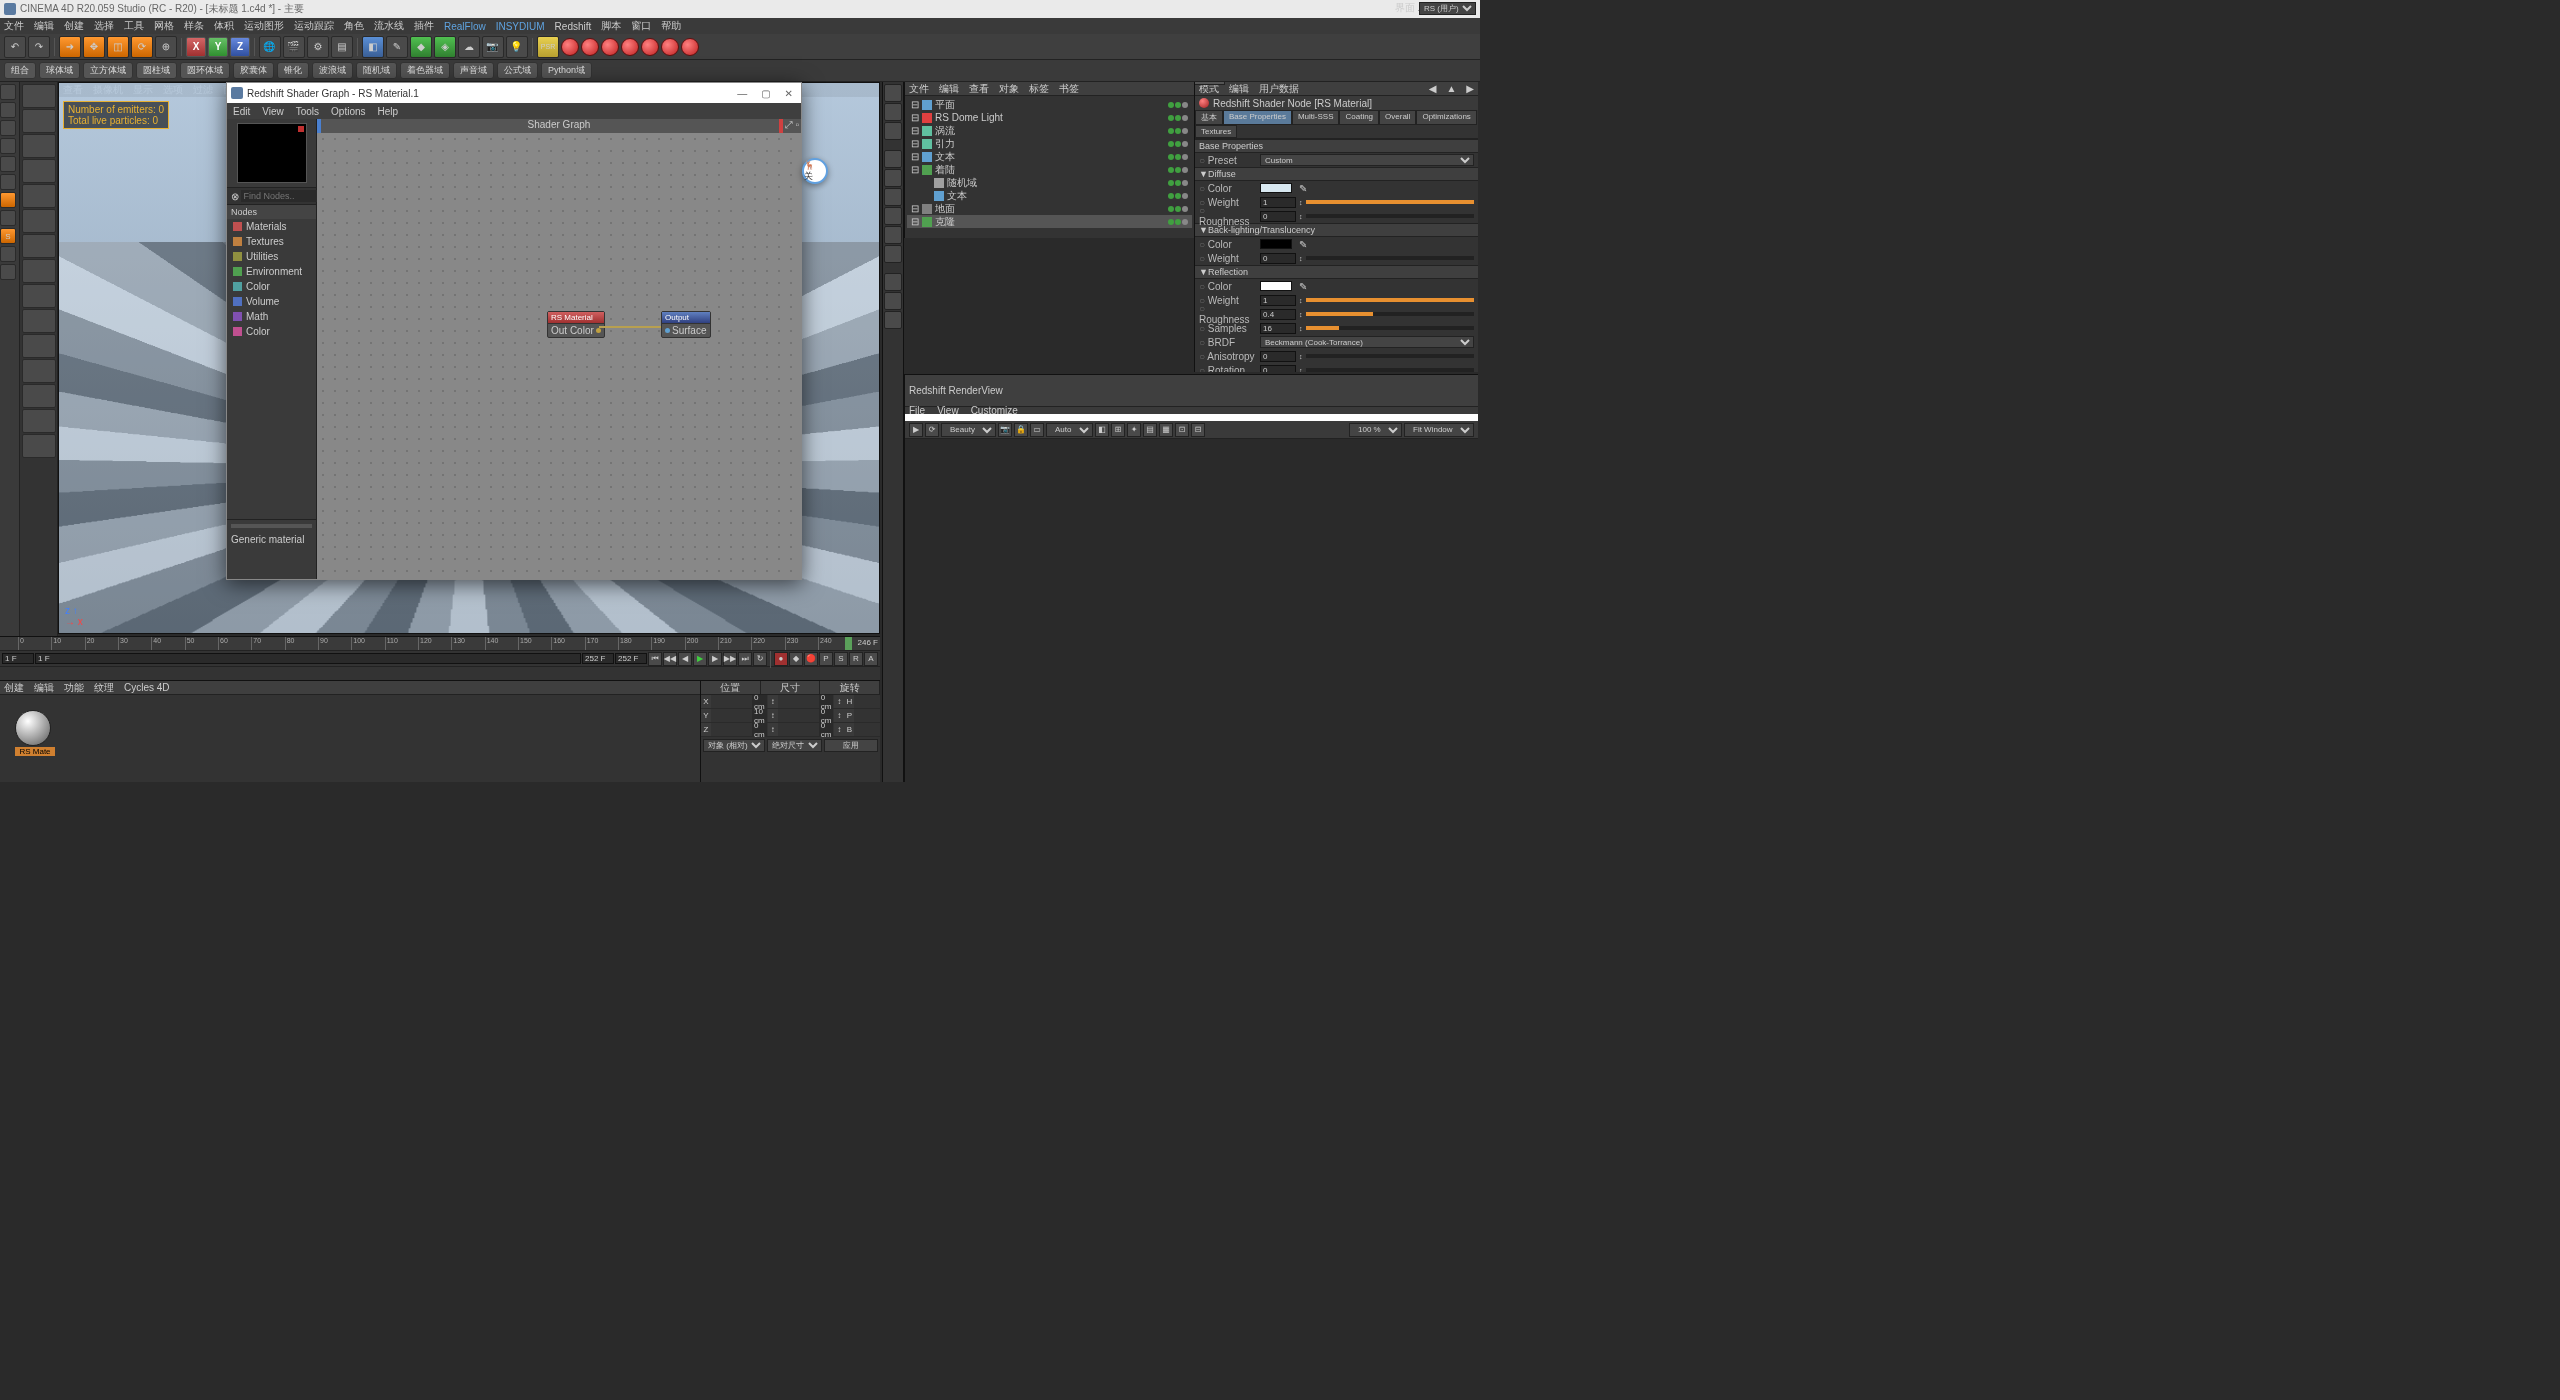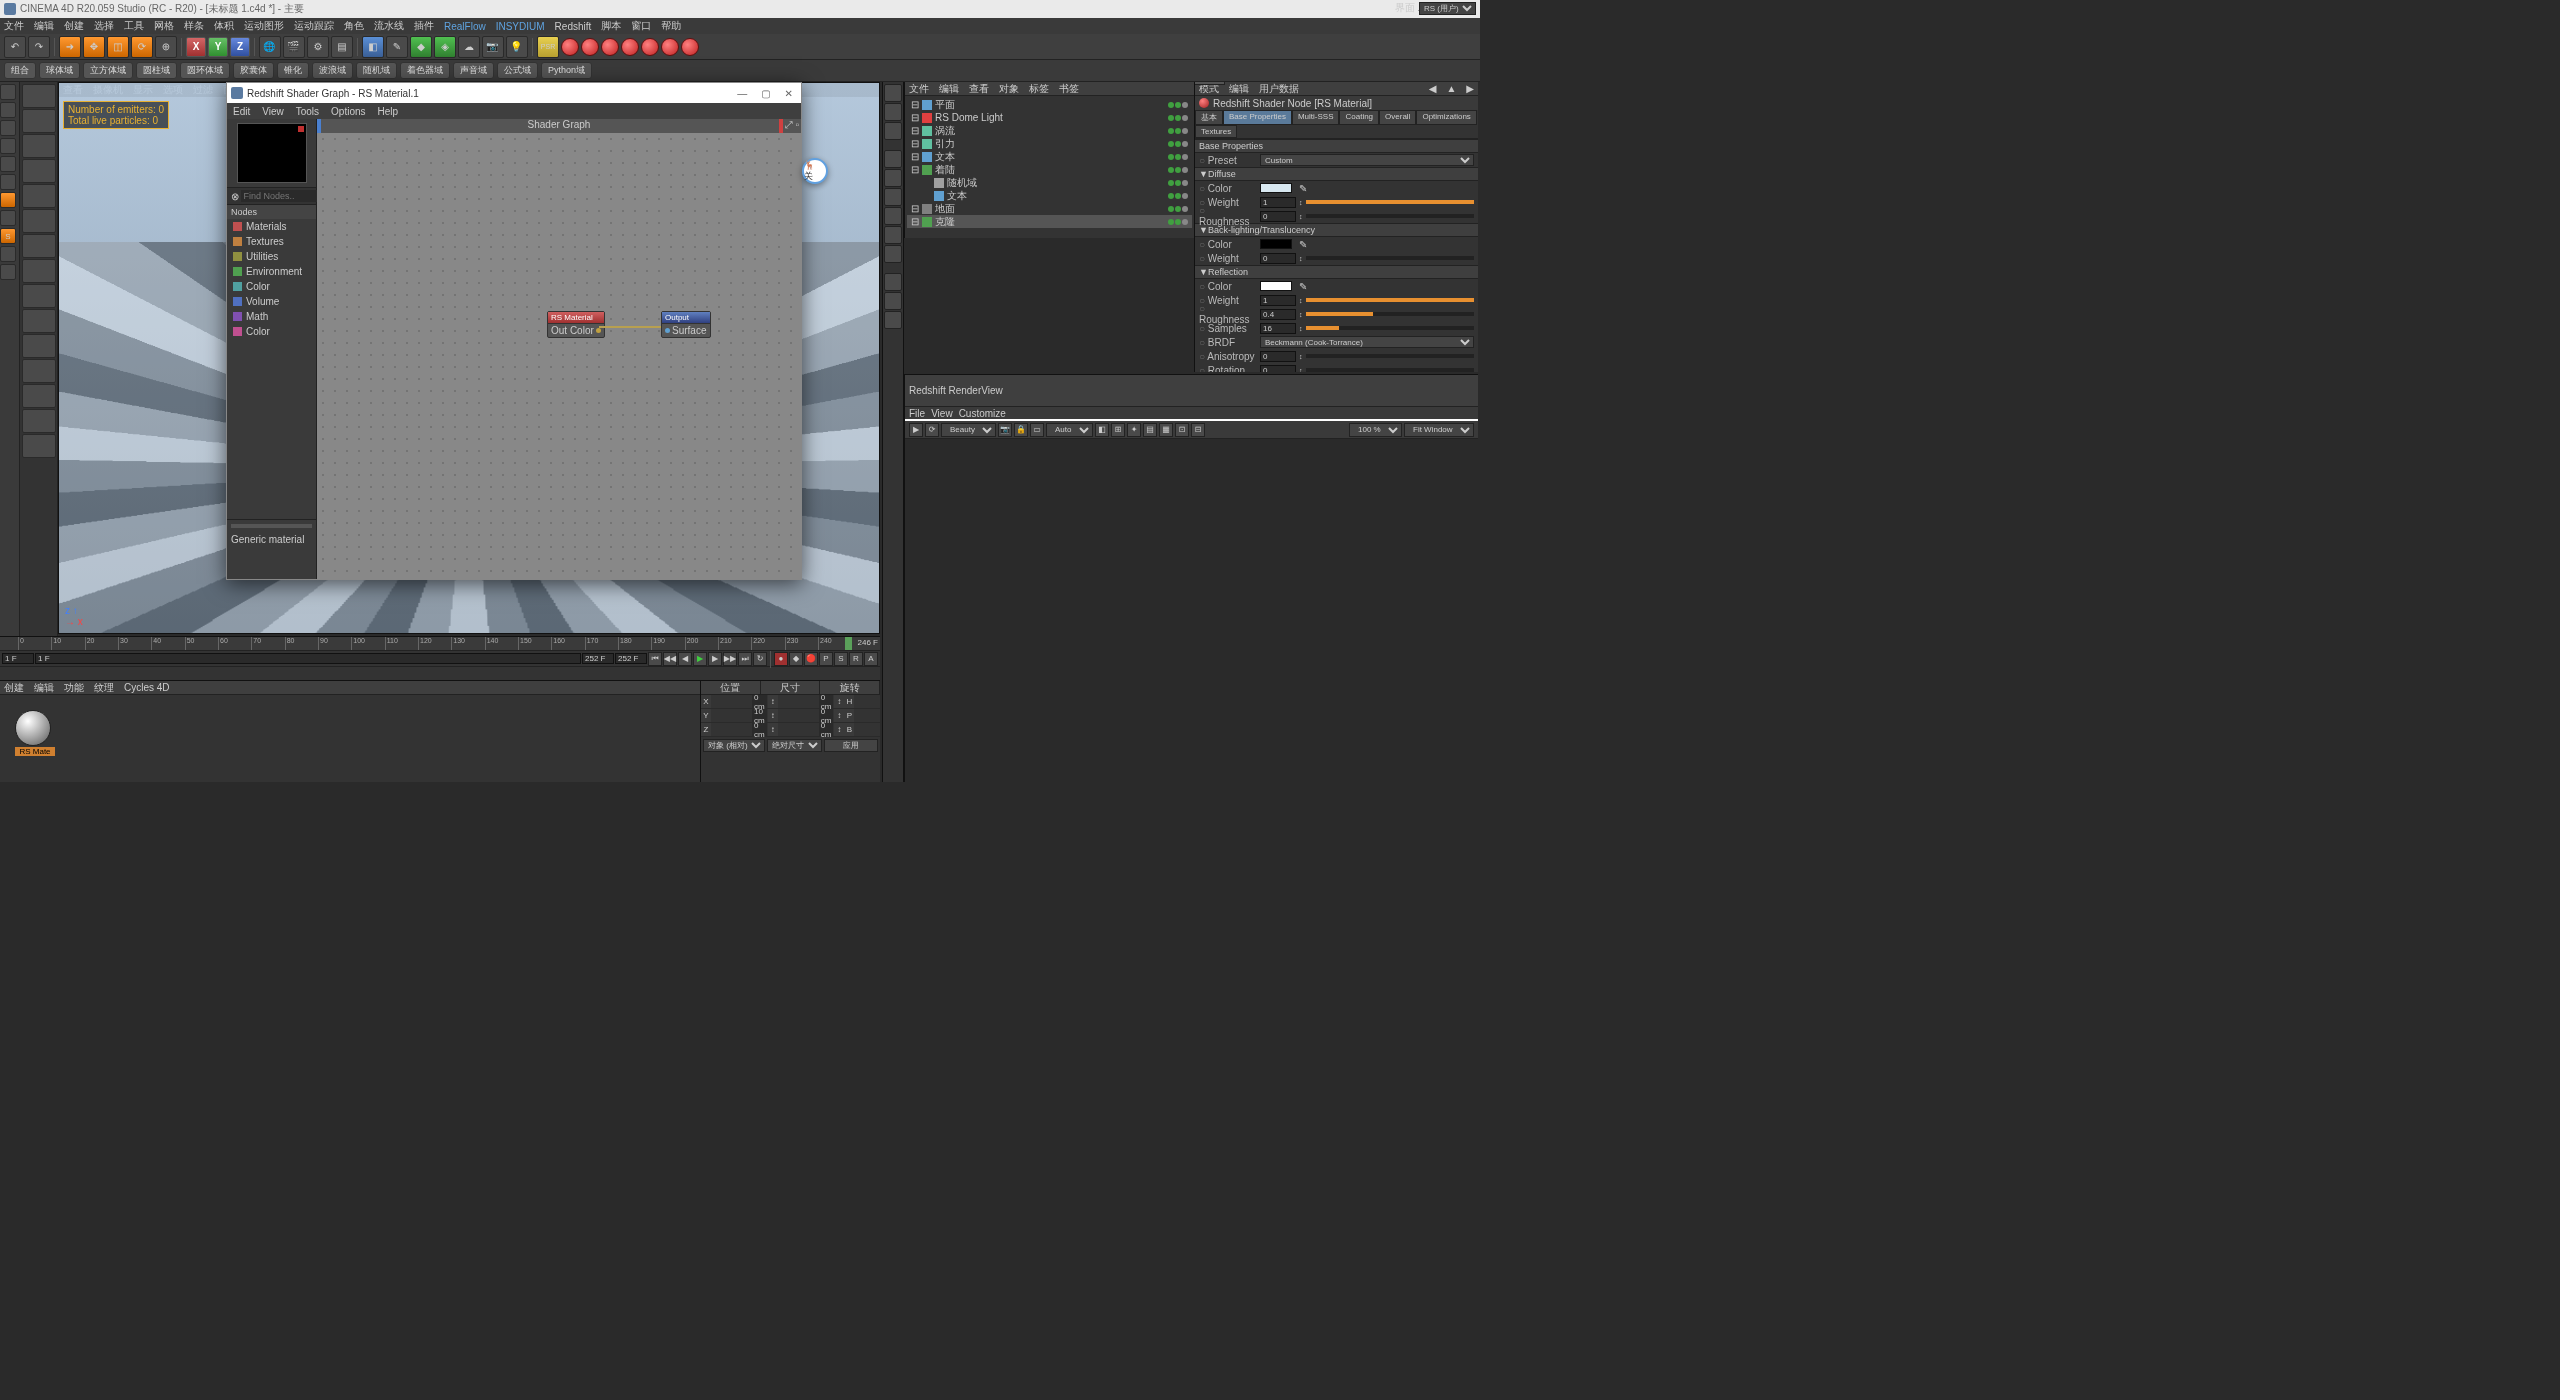--- a/index.html
+++ b/index.html
@@ -127,21 +127,21 @@
 .attr-row .lbl { width:58px; color:#bbb; }
 .attr-row .lbl::before { content:'○ '; color:#666; }
 .attr-input { background:#2a2a2a; border:1px solid #111; color:#ccc; width:36px; font-size:8px; padding:0 2px; height:11px; }
 .attr-slider { flex:1; height:4px; background:#222; position:relative; }
 .attr-slider i { position:absolute; left:0; top:0; height:100%; background:#e89030; }
 .color-swatch { width:32px; height:10px; border:1px solid #111; }
 .attr-select { flex:1; background:#444; border:1px solid #222; color:#ccc; font-size:8px; height:12px; }
 
 .renderview { position:absolute; left:904px; top:292px; width:574px; height:408px; background:#2a2a2a; border-left:1px solid #111; border-top:1px solid #111; }
 .rv-header { height:32px; background:#3f3f3f; display:flex; align-items:center; padding:0 4px; font-size:9px; border-bottom:1px solid #222; }
-.rv-menubar { height:14px; background:#3a3a3a; display:flex; align-items:center; padding:0 4px; gap:6px; font-size:9px; border-bottom:2px solid #ffffff; }
+.rv-menubar { height:14px; background:#3a3a3a; display:flex; align-items:center; padding:0 4px; gap:12px; font-size:9px; border-bottom:7px solid #ffffff; }
 .rv-toolbar { height:18px; background:#3a3a3a; display:flex; align-items:center; padding:0 4px; gap:2px; border-bottom:1px solid #222; }
 .rv-toolbar .sel { background:#444; border:1px solid #222; color:#ccc; font-size:8px; height:14px; padding:0 4px; }
 .rv-canvas { position:absolute; top:46px; left:0; right:0; bottom:0; background:#3a3a3a; display:flex; align-items:center; justify-content:center; }
 .rv-render { width:360px; height:360px; background:#a8b8c8; position:relative; overflow:hidden; }
 .rv-pattern { position:absolute; inset:0;
   background:
     repeating-radial-gradient(circle at 50% 50%, #111 0 4px, #555 4px 8px, #ddd 8px 12px, #888 12px 16px);
   filter: contrast(1.8) blur(0.3px);
   opacity:0.9;
 }

